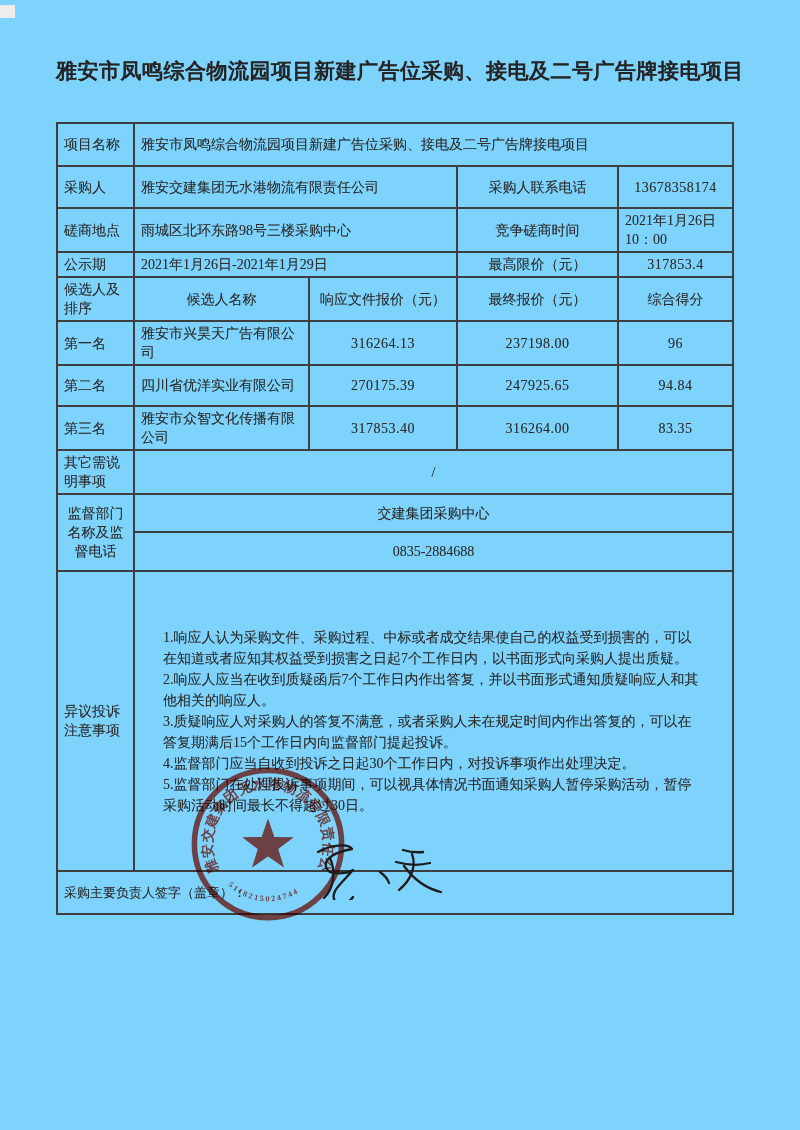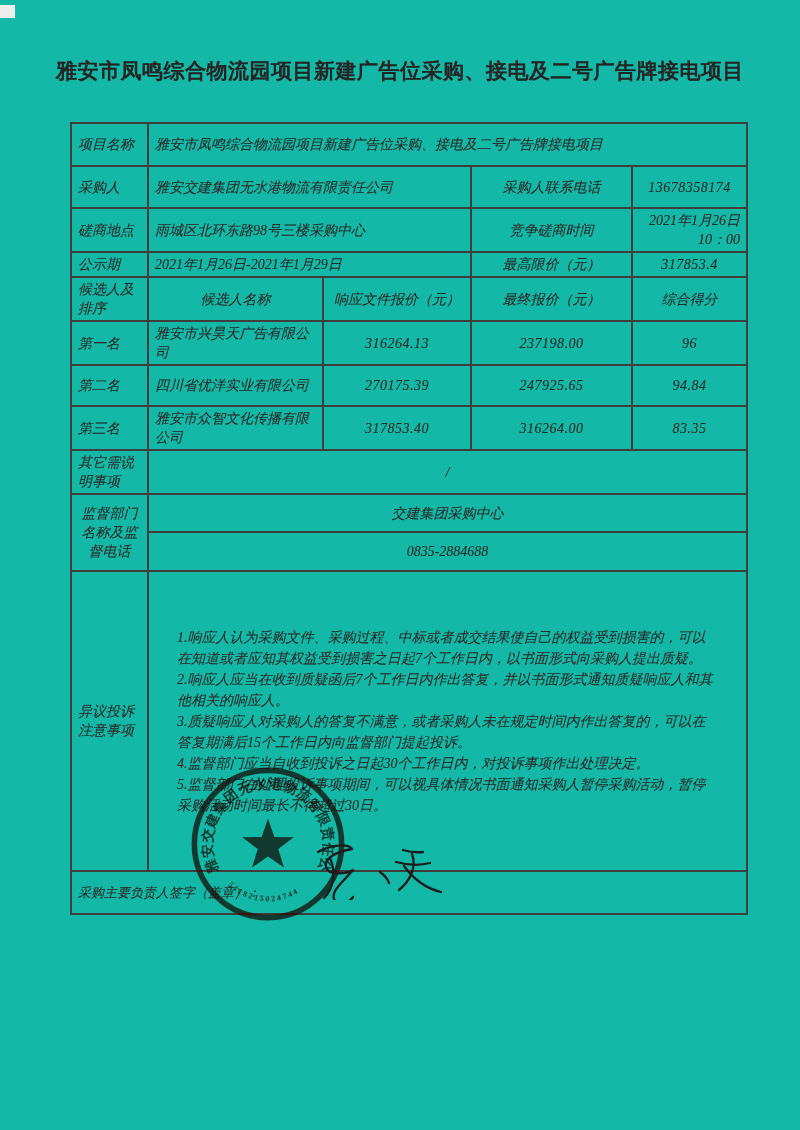--- a/index.html
+++ b/index.html
@@ -5,59 +5,58 @@
   html, body { margin: 0; padding: 0; }
   body {
     width: 800px; height: 1130px;
     background: #ffffff;
     font-family: "Liberation Serif", serif;
     color: #2b2b2b;
   }
   .page {
     position: relative;
     width: 800px; height: 1130px;
-    background: #14b8a6;
+    background: #7dd3fc;
     overflow: hidden;
   }
   .scan-artifact {
     position: absolute; left: 0; top: 5px;
     width: 15px; height: 13px;
     background: #ededed;
   }
   .doc-title {
     position: absolute; top: 57px; left: 40px; right: 40px;
     text-align: center;
     font-size: 21px; font-weight: bold;
     line-height: 28px;
     letter-spacing: 0.5px;
     color: #242424;
     text-shadow: 0 0 0.6px rgba(40,40,40,0.35);
   }
   table.results {
-    position: absolute; left: 70px; top: 122px;
+    position: absolute; left: 56px; top: 122px;
     width: 676px;
     border-collapse: collapse;
     table-layout: fixed;
     font-size: 14px;
     color: #2b2b2b;
     text-shadow: 0 0 0.5px rgba(40,40,40,0.3);
-    font-style: italic;
   }
   table.results td {
     border: 2px solid #3e3e3e;
     padding: 2px 6px;
     vertical-align: middle;
     line-height: 19px;
     overflow: hidden;
   }
   td.lbl { text-align: left; }
   td.center { text-align: center; }
   td.left { text-align: left; }
   td.num { text-align: center; letter-spacing: 0.5px; }
-  .two-line span { display: block; text-align: right; }
+  .two-line span { display: block; text-align: left; }
   .objection-cell {
     vertical-align: middle;
     padding: 6px 28px !important;
   }
   .objection-cell p {
     margin: 0;
     line-height: 21px;
     text-align: left;
   }
   .supervision-lbl { text-align: center; }

